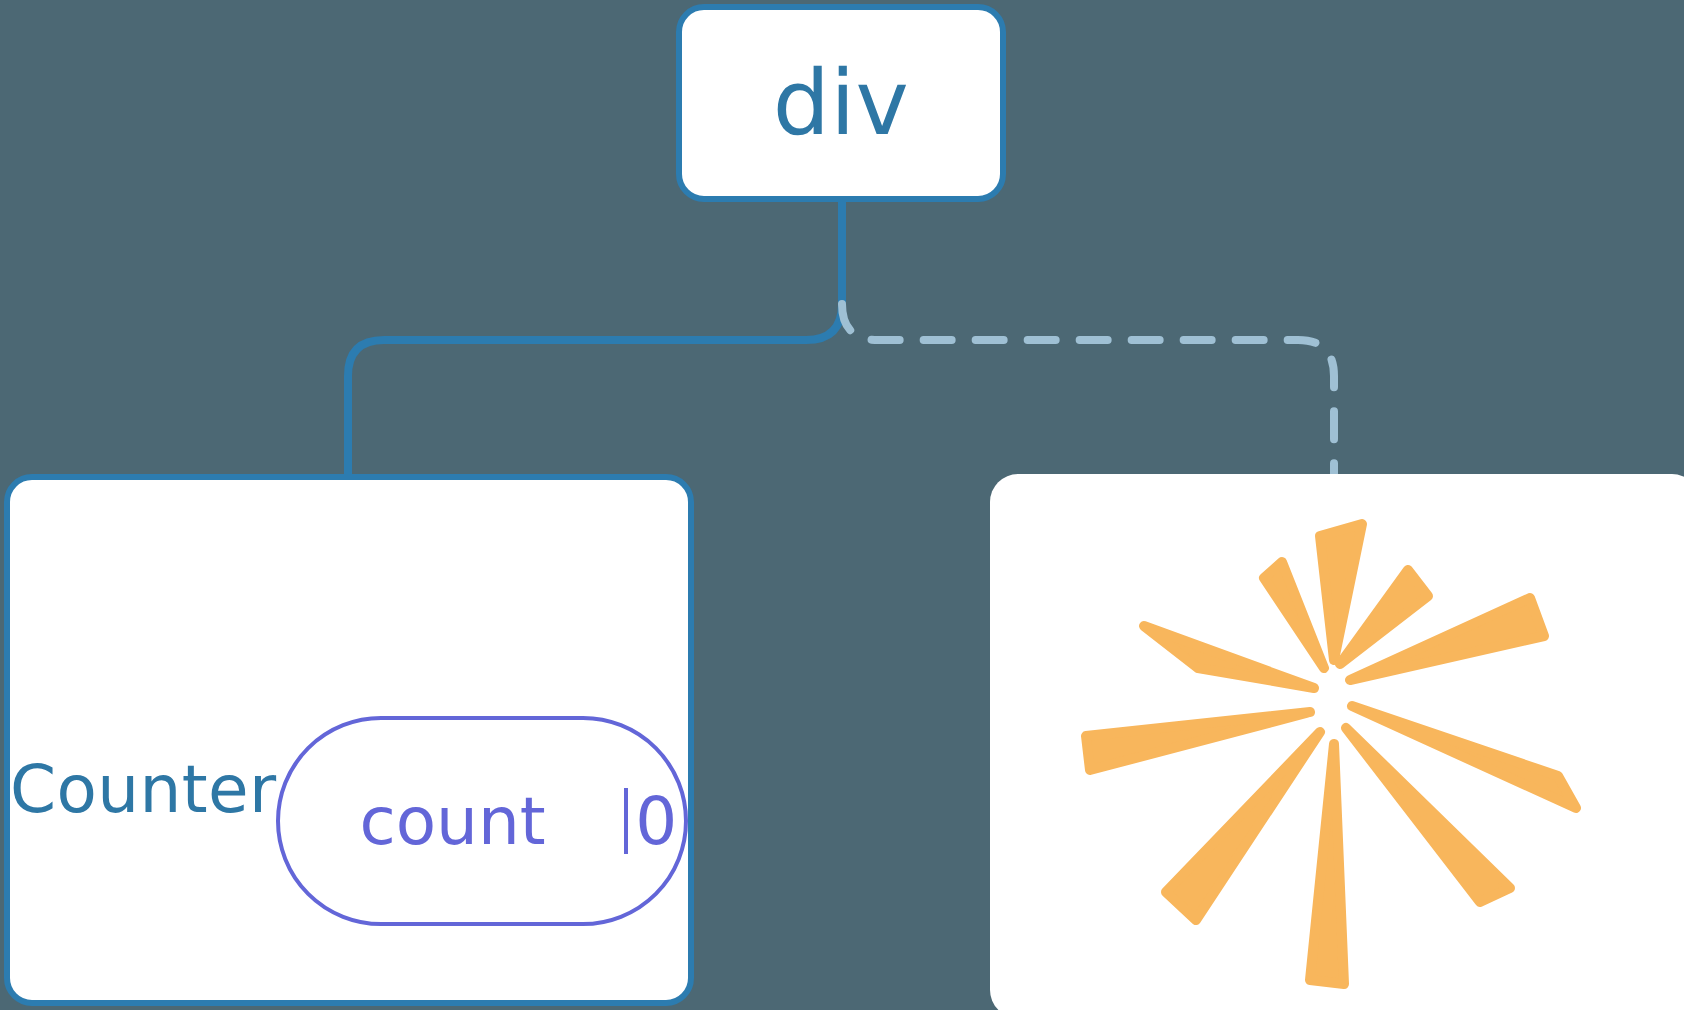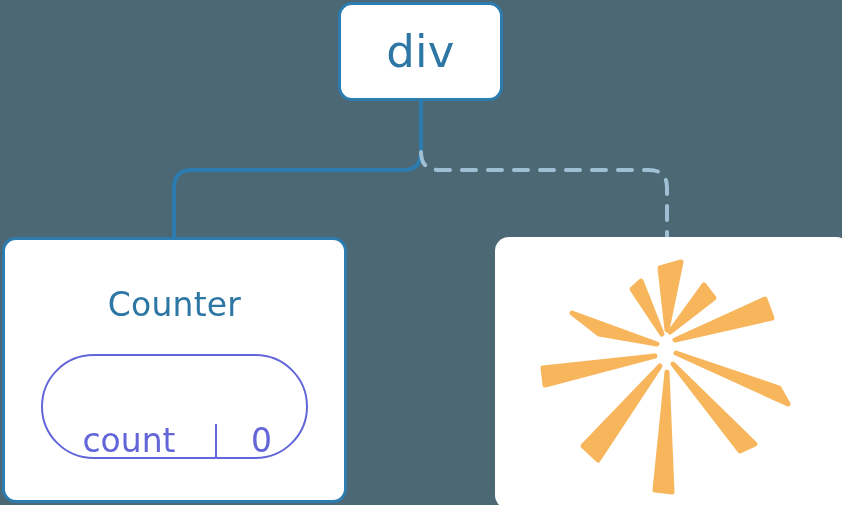--- a/index.html
+++ b/index.html
@@ -58,40 +58,40 @@
   }
 
   .card-counter {
     left: 2px;
     top: 237px;
     width: 345px;
     height: 266px;
     border: 3px solid #2c7cb0;
     border-radius: 14px;
     display: flex;
-    flex-direction: column;
+    flex-direction: row;
     align-items: center;
     padding-top: 48px;
   }
   .counter-title {
     color: #2e77a5;
     font-size: 33px;
     line-height: 1;
     letter-spacing: 0.2px;
   }
 
   
   .pill {
     margin-top: 33px;
     width: 267px;
     height: 105px;
     border: 2px solid #6366d8;
     border-radius: 53px;
     display: flex;
-    align-items: flex-end;
+    align-items: center;
     box-sizing: border-box;
     overflow: hidden;
   }
   .pill-key,
   .pill-val {
     display: flex;
     align-items: center;
     justify-content: center;
     color: #6366d8;
     font-size: 33px;

